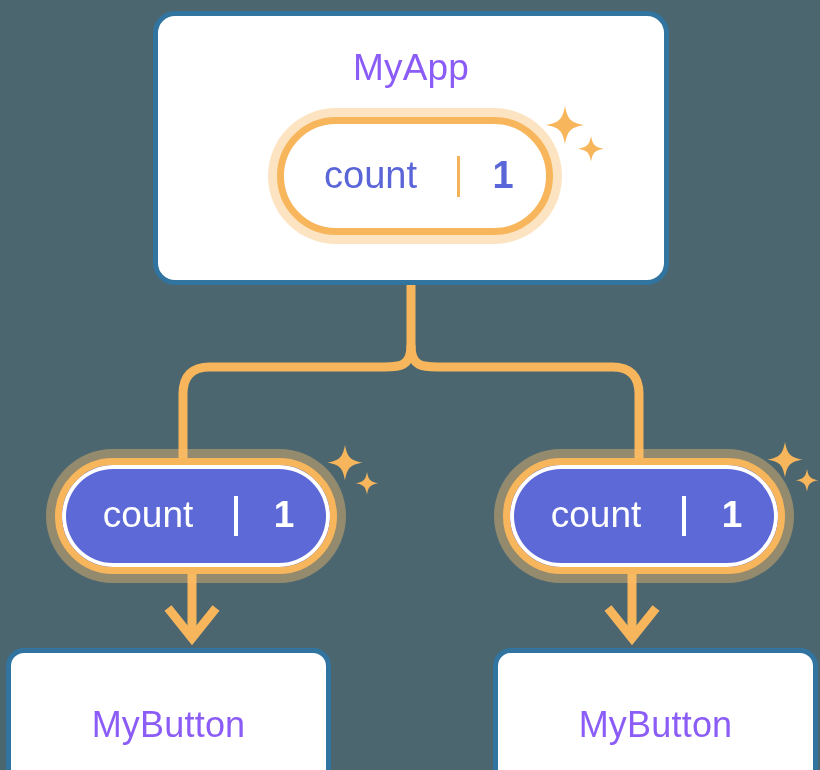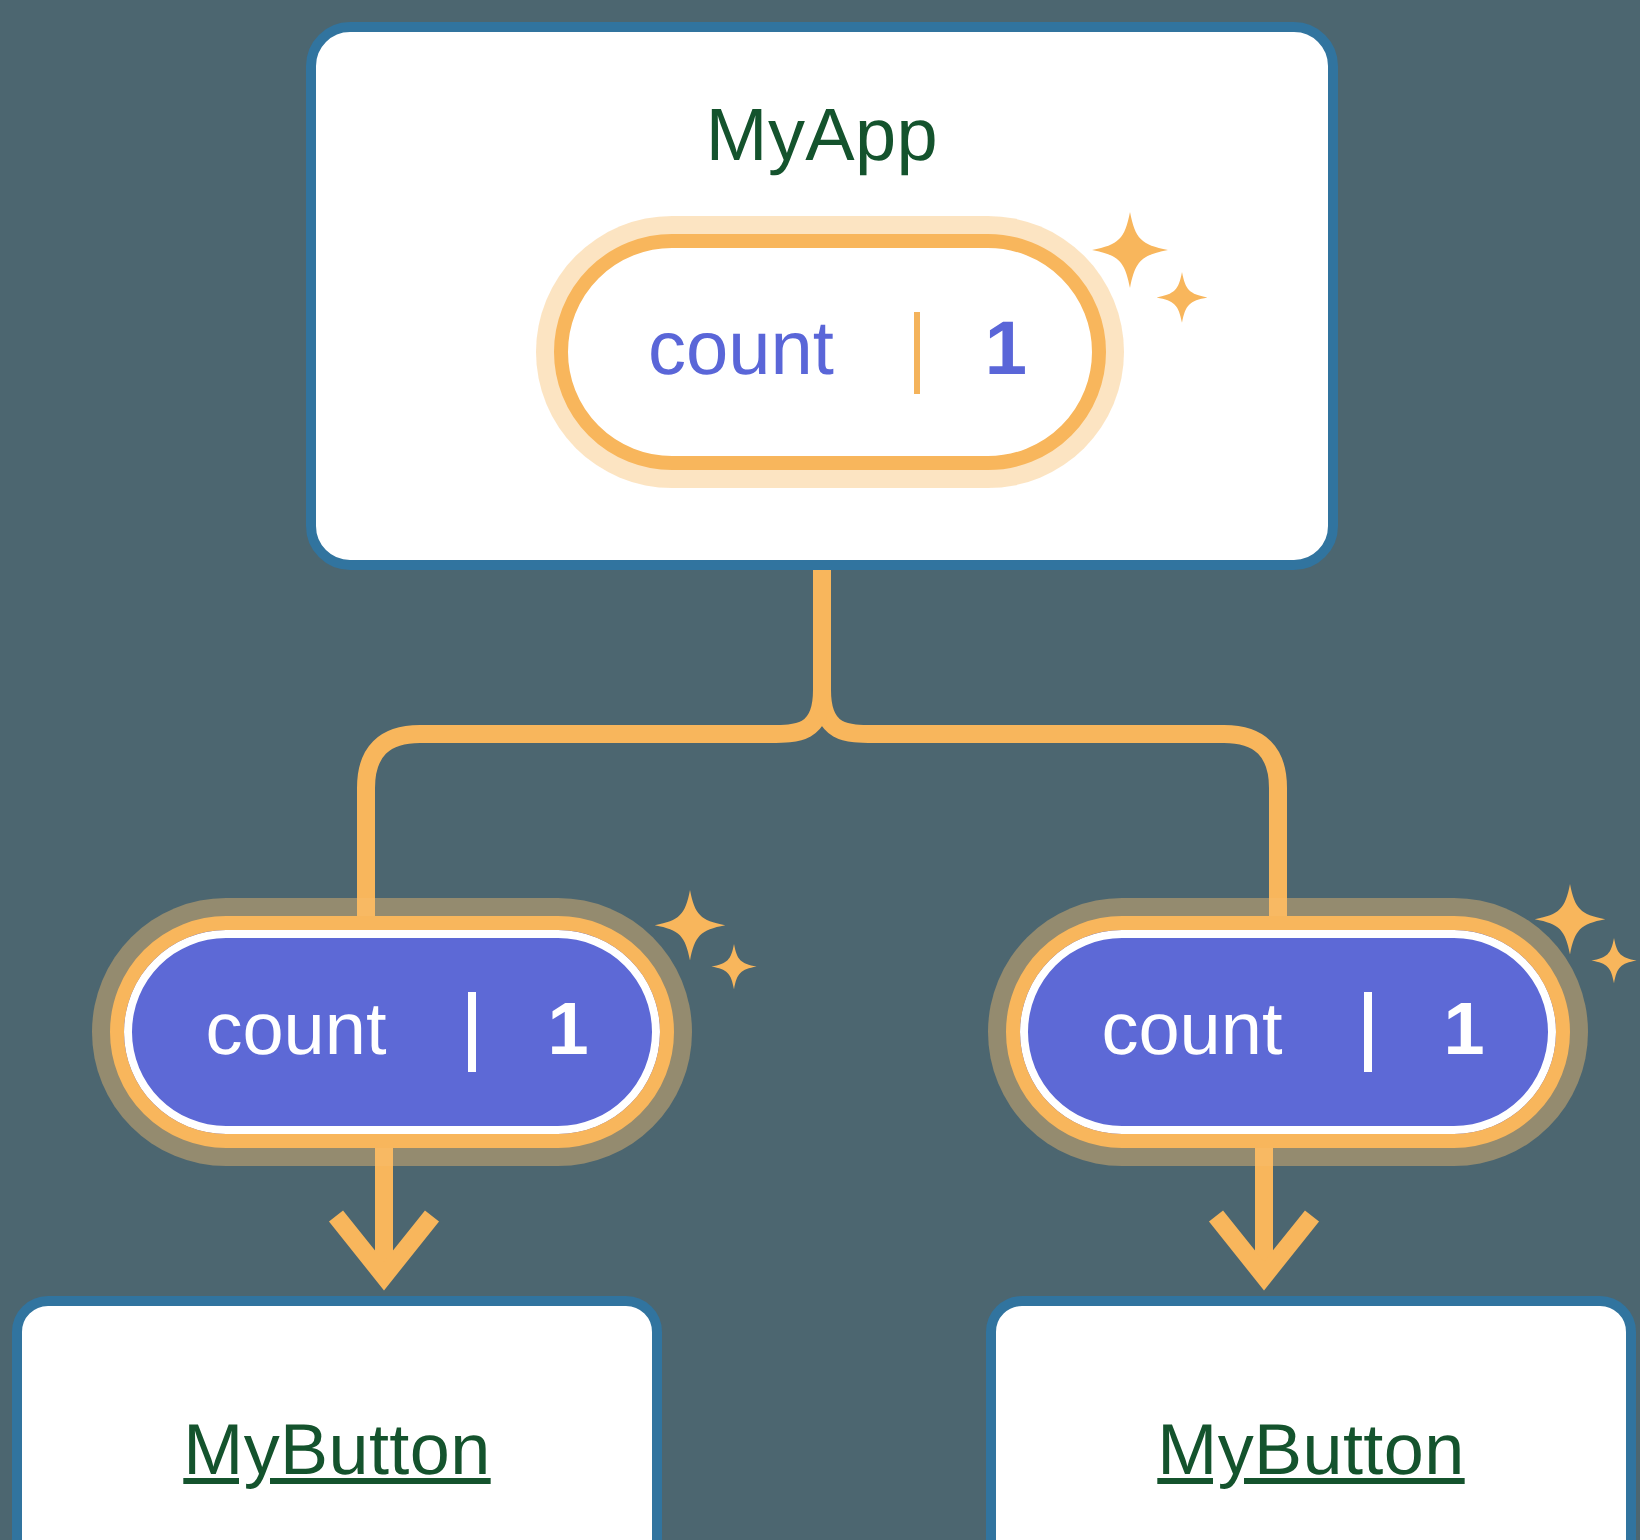--- a/index.html
+++ b/index.html
@@ -37,21 +37,21 @@
     position: absolute;
     box-sizing: border-box;
     background: #ffffff;
     border: 5px solid #31749f;
     border-radius: 20px;
     display: flex;
     flex-direction: column;
     align-items: center;
   }
   .card-title {
-    color: #14532d;
+    color: #8b5cf6;
     font-size: 37px;
     font-weight: 400;
     letter-spacing: 0.2px;
     line-height: 1;
     white-space: nowrap;
   }
 
   #card-app {
     left: 153px;
     top: 11px;
@@ -72,21 +72,20 @@
     width: 325px;
   }
   #card-button-right {
     left: 493px;
     top: 648px;
     width: 325px;
   }
   .card-button .card-title {
     font-size: 36px;
     margin-top: -6px;
-    text-decoration: underline;
   }
 
   
   .pill-wrap {
     position: absolute;
   }
   .pill {
     position: relative;
     box-sizing: border-box;
     display: flex;

